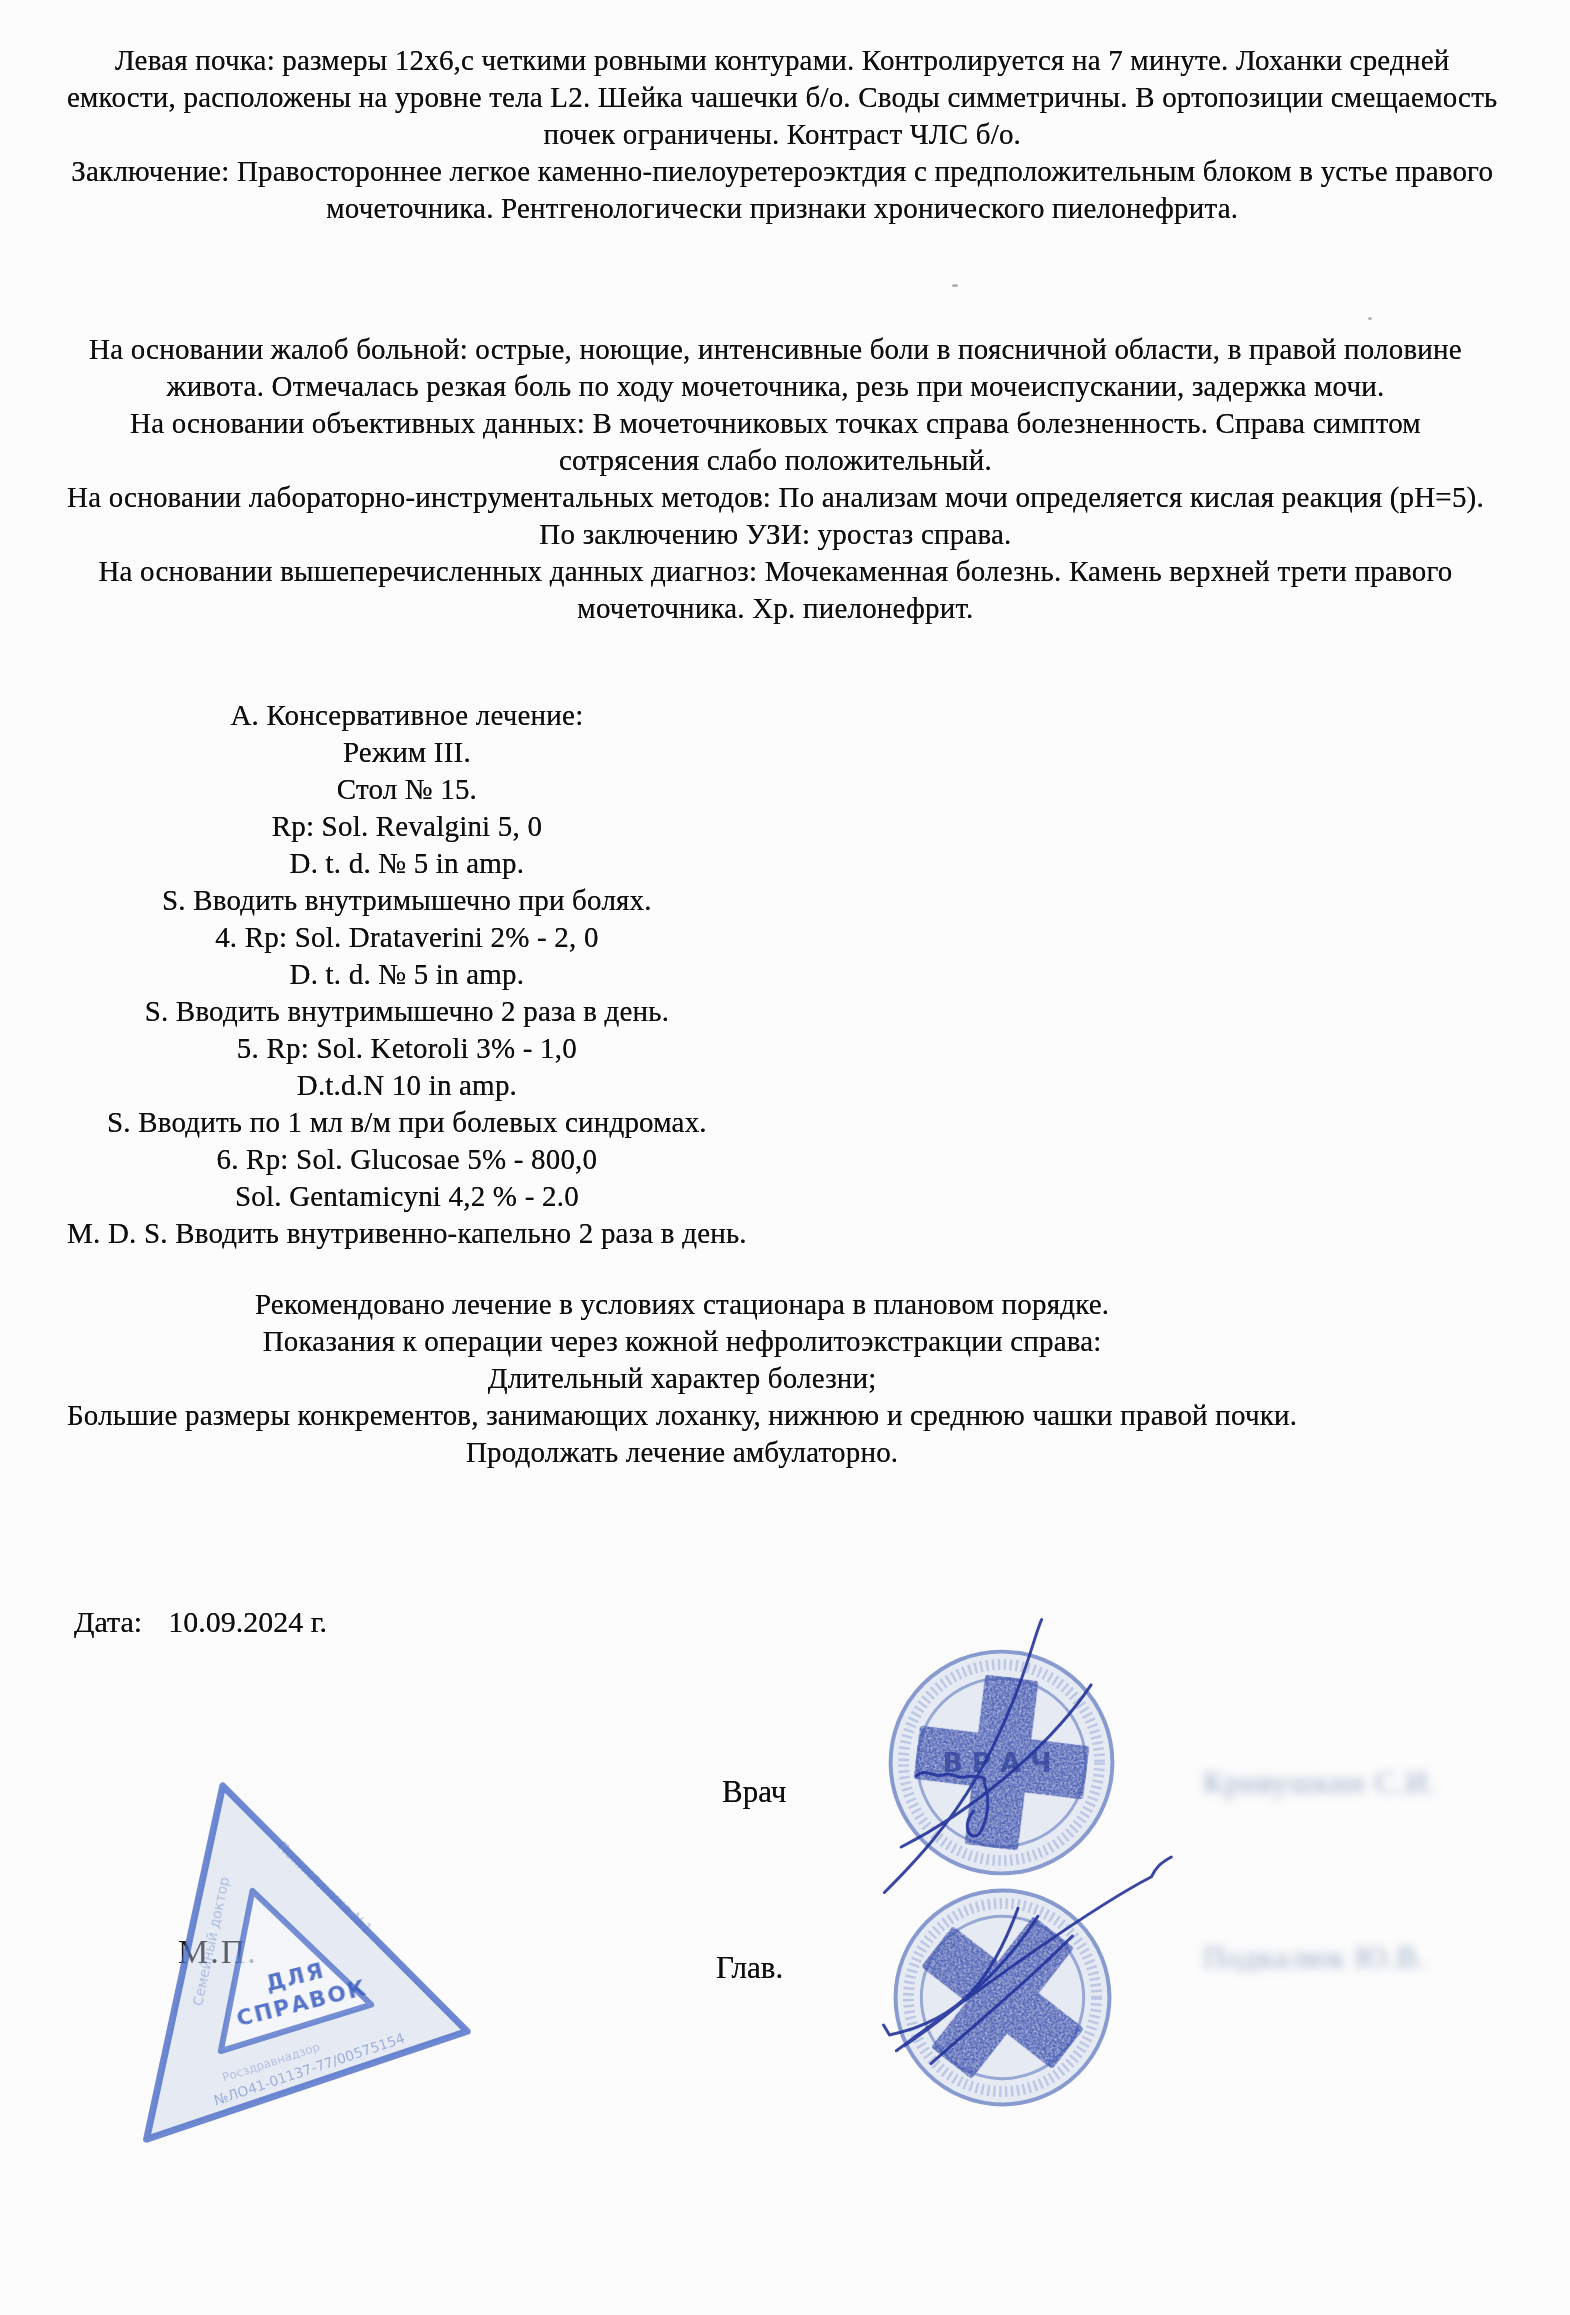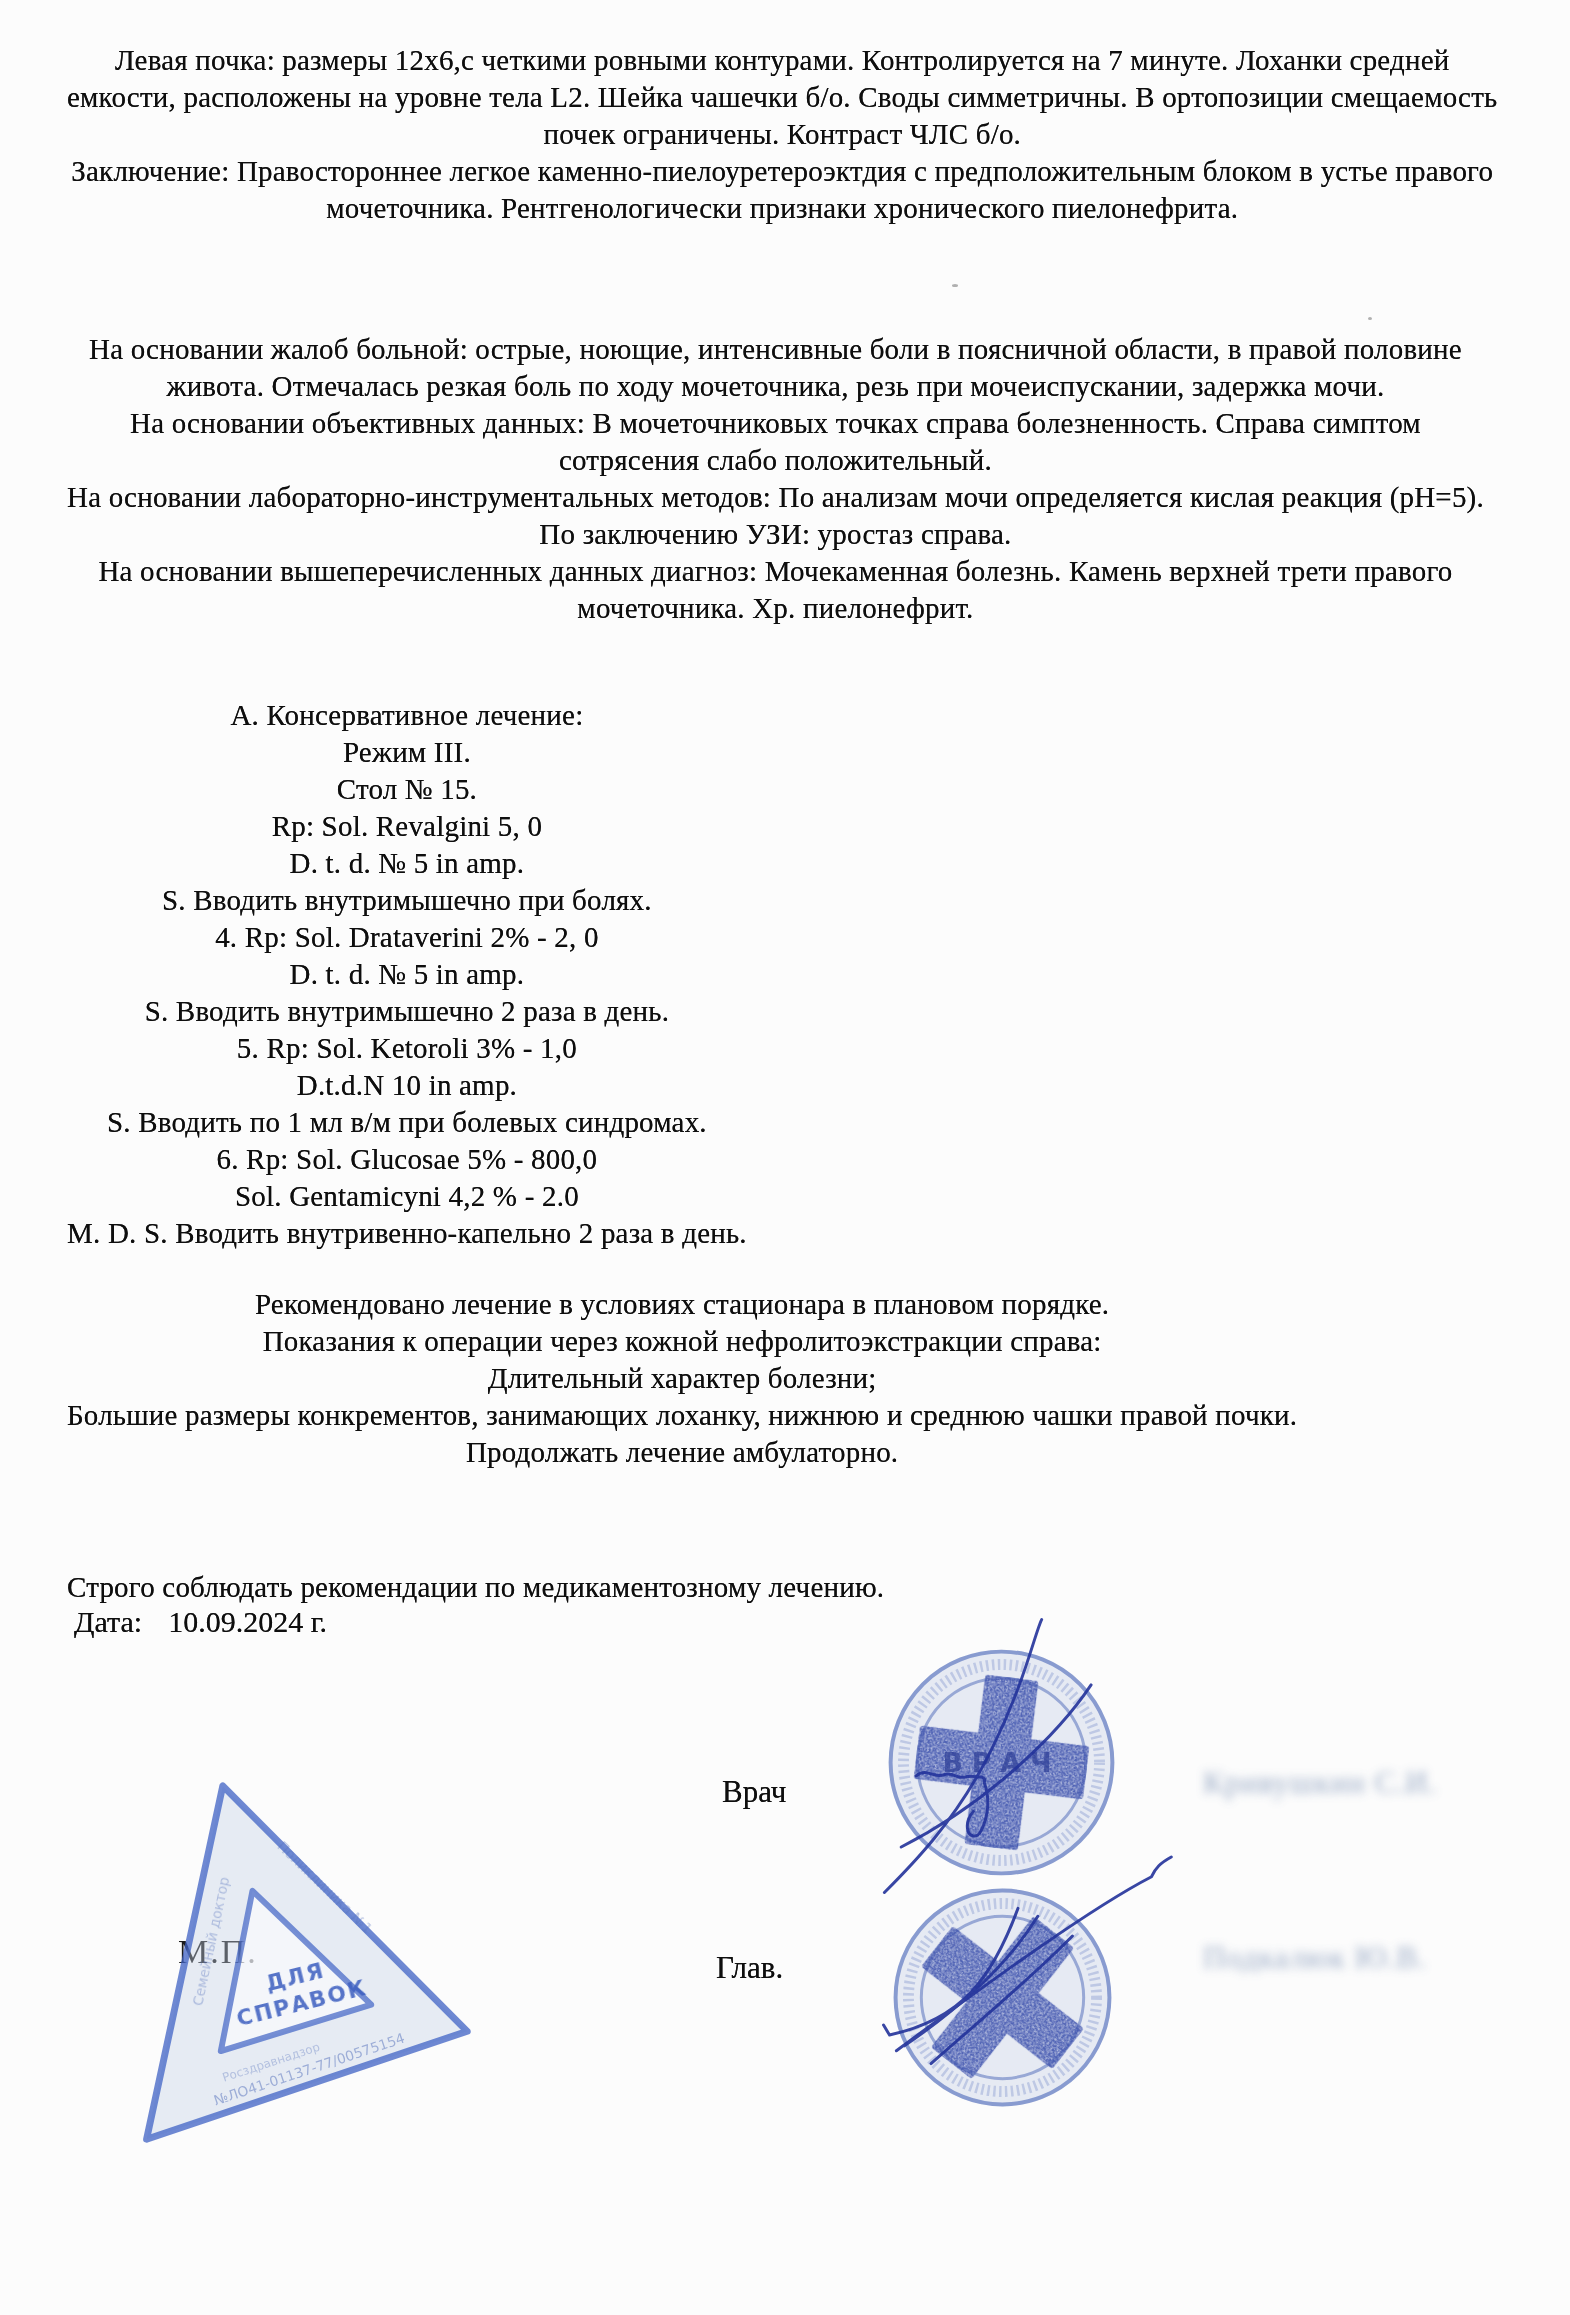--- a/index.html
+++ b/index.html
@@ -38,23 +38,20 @@
     <div><div class="line">На основании жалоб больной: острые, ноющие, интенсивные боли в поясничной области, в правой половине</div><div class="line">живота. Отмечалась резкая боль по ходу мочеточника, резь при мочеиспускании, задержка мочи.</div><div class="line">На основании объективных данных: В мочеточниковых точках справа болезненность. Справа симптом</div><div class="line">сотрясения слабо положительный.</div><div class="line">На основании лабораторно-инструментальных методов: По анализам мочи определяется кислая реакция (рН=5).</div><div class="line">По заключению УЗИ: уростаз справа.</div><div class="line">На основании вышеперечисленных данных диагноз: Мочекаменная болезнь. Камень верхней трети правого</div><div class="line">мочеточника. Хр. пиелонефрит.</div></div>
   </section>
 
   <section class="tblock" style="top:623px">
     <div><div class="line">А. Консервативное лечение:</div><div class="line">Режим III.</div><div class="line">Стол № 15.</div><div class="line">Rp: Sol. Revalgini 5, 0</div><div class="line">D. t. d. № 5 in amp.</div><div class="line">S. Вводить внутримышечно при болях.</div><div class="line">4. Rp: Sol. Drataverini 2% - 2, 0</div><div class="line">D. t. d. № 5 in amp.</div><div class="line">S. Вводить внутримышечно 2 раза в день.</div><div class="line">5. Rp: Sol. Ketoroli 3% - 1,0</div><div class="line">D.t.d.N 10 in amp.</div><div class="line">S. Вводить по 1 мл в/м при болевых синдромах.</div><div class="line">6. Rp: Sol. Glucosae 5% - 800,0</div><div class="line">Sol. Gentamicyni 4,2 % - 2.0</div><div class="line">M. D. S. Вводить внутривенно-капельно 2 раза в день.</div></div>
   </section>
 
 
   <section class="tblock" style="top:1286px"><div class="line">Рекомендовано лечение в условиях стационара в плановом порядке.</div><div class="line">Показания к операции через кожной нефролитоэкстракции справа:</div><div class="line">Длительный характер болезни;</div><div class="line">Большие размеры конкрементов, занимающих лоханку, нижнюю и среднюю чашки правой почки.</div><div class="line">Продолжать лечение амбулаторно.</div></section>
 
-  <section class="tblock" style="top:1495px">
-    <div class="line">Строго соблюдать рекомендации по медикаментозному лечению.</div>
-  </section>
 
   <div class="date-row">
     <span>Дата:</span><span class="val">10.09.2024 г.</span>
   </div>
 
   <div class="sig-label" style="left:722px;top:1774px">Врач</div>
   <div class="sig-label" style="left:716px;top:1950px">Глав.</div>
 
   <div class="blurname" style="left:1203px;top:1765px">Кривушкин С.И.</div>
   <div class="blurname" style="left:1203px;top:1940px">Подкалюк Ю.В.</div>

